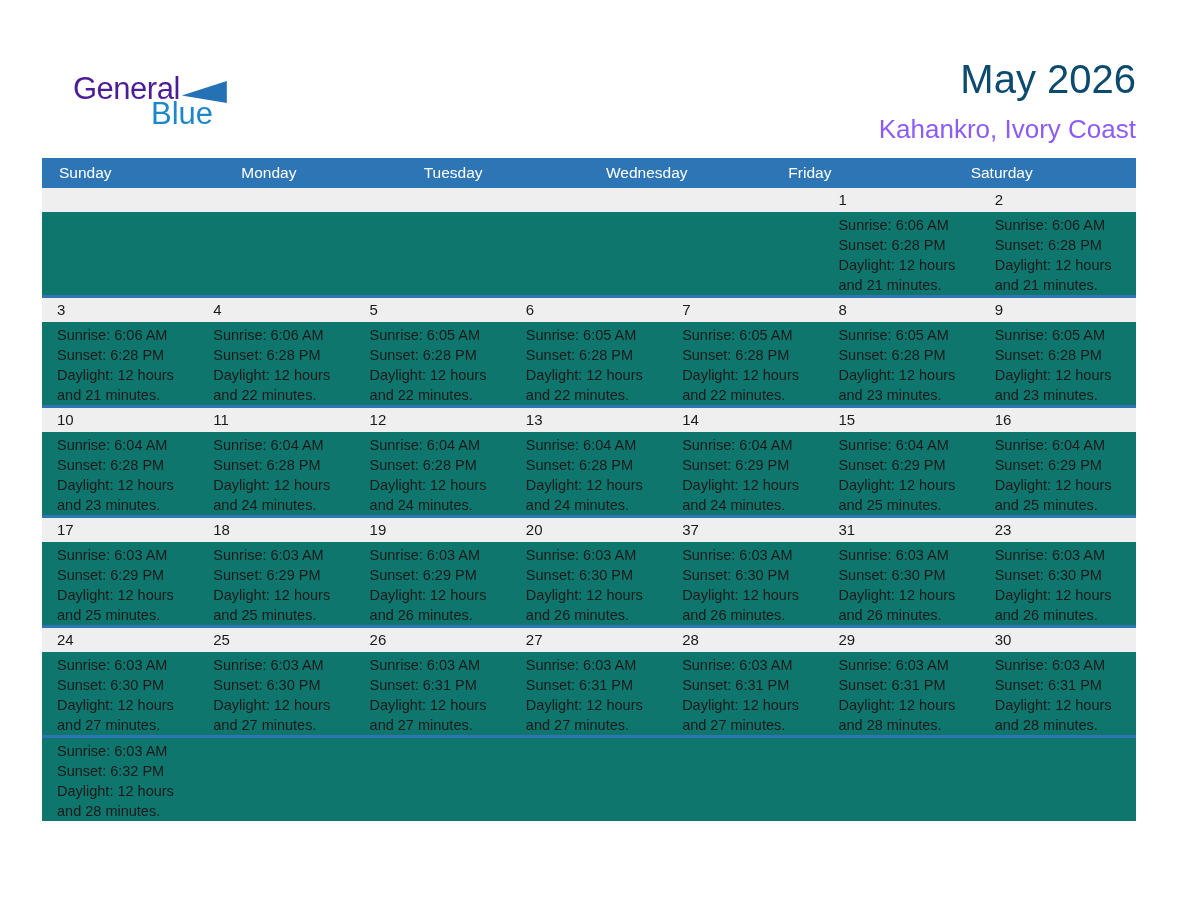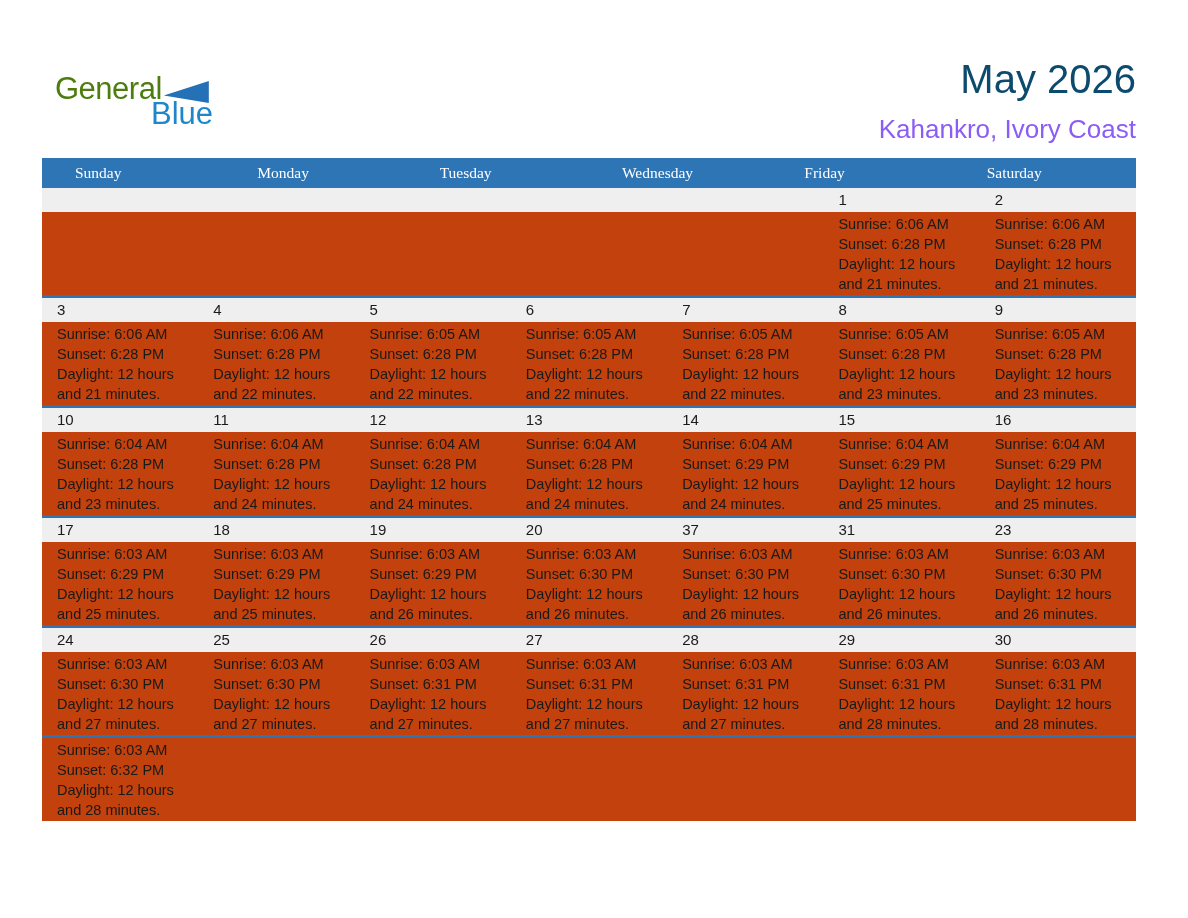--- a/index.html
+++ b/index.html
@@ -9,43 +9,43 @@
     font-family:"Liberation Sans", sans-serif;
     color:#1b1b1b;
     position:relative;
     overflow:hidden;
   }
   .page{position:absolute;inset:0;}
 
   
   .logo{position:absolute;left:55px;top:74px;}
   .logo-row{display:flex;align-items:flex-end;}
-  .logo-general{font-size:31px;line-height:30px;color:#4d7c0f;letter-spacing:-0.5px;}
+  .logo-general{font-size:31px;line-height:30px;color:#4c1d95;letter-spacing:-0.5px;margin-left:18px;}
   .logo-triangle{
     width:45px;height:22px;
     background:var(--logo-triangle,#2471B5);
     clip-path:polygon(0 66%,100% 0,100% 100%);
     margin-left:2px;margin-bottom:1px;
   }
   .logo-blue{font-size:31px;line-height:26px;color:var(--logo-blue-text,#1E87C9);margin-left:96px;margin-top:-3px;}
 
   
   .title-block{position:absolute;right:52px;top:56px;text-align:right;}
   .title{font-size:40px;line-height:46px;color:#0c4a6e;}
   .subtitle{font-size:26px;line-height:30px;margin-top:12px;color:#8b5cf6;}
 
   
   .calendar{position:absolute;left:42px;top:158px;width:1094px;}
   .weekday-row{display:flex;height:30px;background:var(--header-blue,#2E75B6);color:#fff;}
-  .weekday-cell{flex:1;display:flex;align-items:center;padding-left:33px;font-size:15.5px;box-sizing:border-box;font-family:Liberation Serif, serif;}
+  .weekday-cell{flex:1;display:flex;align-items:center;padding-left:17px;font-size:15.5px;box-sizing:border-box;}
   .week-row{border-bottom:3px solid var(--separator-blue,#2E75B6);}
   .week-row.last{border-bottom:none;}
   .date-band{display:flex;height:24px;background:var(--band-gray,#EFEFEF);}
   .date-cell{flex:1;padding:3px 0 0 15px;font-size:15px;box-sizing:border-box;color:#1a1a1a;}
-  .content-band{display:flex;height:83px;background:#c2410c;}
+  .content-band{display:flex;height:83px;background:#0f766e;align-items:center;}
   .day-cell{flex:1;padding:2px 6px 0 15px;box-sizing:border-box;font-size:14.5px;line-height:20px;color:#1a1a1a;}
   .day-line{white-space:nowrap;}
 </style>
 </head>
 <body style="--header-blue: #2E75B6; --separator-blue: #2E75B6; --band-gray: #EFEFEF; --logo-blue-text: #1E87C9; --logo-triangle: #2471B5;">
 
 <div class="page">
 
   <div class="logo">
     <div class="logo-row">

